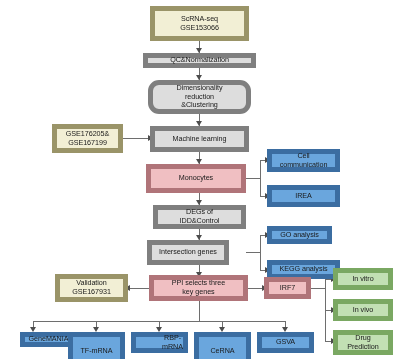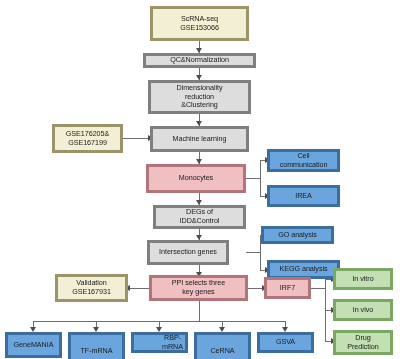--- a/index.html
+++ b/index.html
@@ -16,21 +16,21 @@
     font-family: "Liberation Sans", sans-serif;
     overflow: hidden;
   }
   .node {
     position: absolute;
     box-sizing: border-box;
     display: flex;
     align-items: center;
     justify-content: center;
     text-align: center;
-    border: 3px solid #8b5cf6;
+    border: 5px solid #8b5cf6;
     font-size: 7.2px;
     line-height: 1.22;
     color: #1a1a1a;
     padding: 1px 2px;
     white-space: pre-line;
     letter-spacing: -0.05px;
     z-index: 3;
   }
   .n-cream  { background: #f2efd5; border-color: #9a9468; }
   .n-grey   { background: #dddddd; border-color: #7f7f7f; }
@@ -142,61 +142,61 @@
   <div class="line h" style="left:325px; top:310px; width:8px;"></div>
   <div class="arrow right" style="left:331px; top:307px;"></div>
   <div class="line h" style="left:325px; top:341px; width:8px;"></div>
   <div class="arrow right" style="left:331px; top:338px;"></div>
 
   <div class="node n-cream" style="left:150px; top:6px; width:99px; height:35px;">ScRNA-seq
 GSE153066</div>
 
   <div class="node n-grey" style="left:143px; top:53px; width:113px; height:15px;">QC&amp;Normalization</div>
 
-  <div class="node n-grey" style="left:148px; top:80px; width:103px; height:34px;">Dimensionality
+  <div class="node n-grey" style="left:148px; top:80px; width:103px; height:34px;border-radius:11px;">Dimensionality
 reduction
 &amp;Clustering</div>
 
   <div class="node n-cream" style="left:52px; top:124px; width:71px; height:29px;">GSE176205&amp;
 GSE167199</div>
 
   <div class="node n-grey" style="left:150px; top:126px; width:99px; height:26px;">Machine learning</div>
 
   <div class="node n-pink" style="left:146px; top:164px; width:100px; height:29px;">Monocytes</div>
 
   <div class="node n-blue" style="left:267px; top:149px; width:73px; height:23px;">Cell
 communication</div>
 
   <div class="node n-blue" style="left:267px; top:185px; width:73px; height:22px;">IREA</div>
 
   <div class="node n-grey" style="left:153px; top:205px; width:93px; height:24px;">DEGs of
 IDD&amp;Control</div>
 
   <div class="node n-grey" style="left:147px; top:240px; width:82px; height:25px;">Intersection genes</div>
 
-  <div class="node n-blue" style="left:261px; top:226px; width:73px; height:18px;">GO analysis</div>
+  <div class="node n-blue" style="left:267px; top:226px; width:65px; height:18px;">GO analysis</div>
 
   <div class="node n-blue" style="left:267px; top:260px; width:73px; height:19px;">KEGG analysis</div>
 
   <div class="node n-cream" style="left:55px; top:274px; width:73px; height:28px;">Validation
 GSE167931</div>
 
   <div class="node n-pink" style="left:149px; top:275px; width:99px; height:26px;">PPI selects three
 key genes</div>
 
   <div class="node n-pink" style="left:264px; top:277px; width:47px; height:22px;">IRF7</div>
 
   <div class="node n-green" style="left:333px; top:268px; width:60px; height:22px;">In vitro</div>
 
   <div class="node n-green" style="left:333px; top:299px; width:60px; height:22px;">In vivo</div>
 
   <div class="node n-green" style="left:333px; top:330px; width:60px; height:25px;">Drug
 Prediction</div>
 
-  <div class="node n-blue" style="left:5px; top:332px; width:57px; height:26px;">GeneMANIA</div>
+  <div class="node n-blue" style="left:20px; top:332px; width:57px; height:15px;">GeneMANIA</div>
 
   <div class="node n-blue" style="left:68px; top:332px; width:57px; height:38px;">TF-mRNA</div>
 
   <div class="node n-blue" style="left:131px; top:332px; width:57px; height:21px;padding-left:28px;">RBP-mRNA</div>
 
   <div class="node n-blue" style="left:194px; top:332px; width:57px; height:39px;">CeRNA</div>
 
   <div class="node n-blue" style="left:257px; top:332px; width:57px; height:21px;">GSVA</div>
 
 </div>

